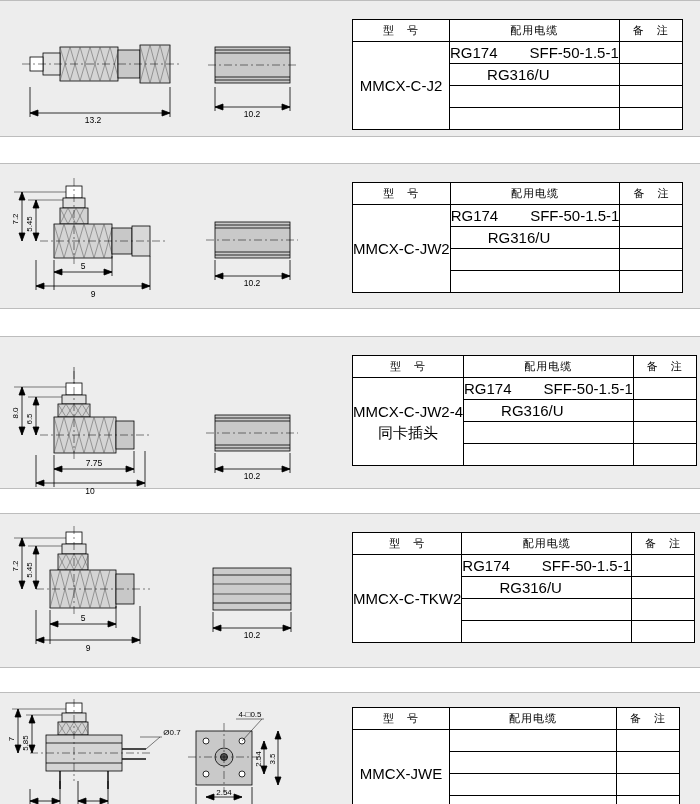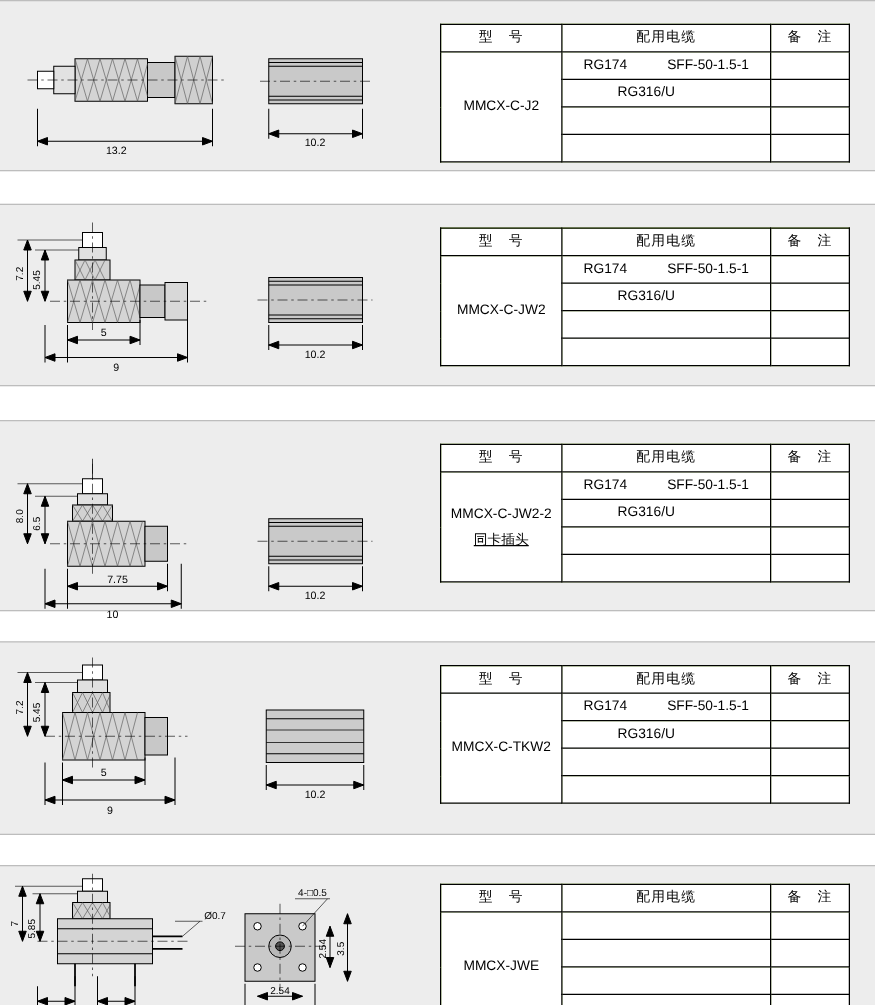--- a/index.html
+++ b/index.html
@@ -29,46 +29,46 @@
     box-sizing: border-box;
   }
   .gap {
     width: 700px;
     background: #ffffff;
   }
   
   .spec-table {
     position: absolute;
     border-collapse: collapse;
-    background: #bef264;
+    background: #be185d;
     font-size: 11px;
   }
   .spec-table td, .spec-table th {
     border: 1px solid #000;
     padding: 0;
     text-align: center;
     vertical-align: middle;
     font-weight: normal;
     background: #ffffff;
     height: 21px;
     line-height: 21px;
-    font-size: 11px;
+    font-size: 15px;
     white-space: nowrap;
   }
   .col-model { width: 96px; }
   .col-cable { width: 166px; }
   .col-remark { width: 62px; margin-left: 17px; }
   .hdr td { font-size: 11px; letter-spacing: 1px; }
   .cable-cell {
     text-align: left;
     padding-left: 5px;
   }
   .cable-cell .sff { padding-left: 32px; }
   .model-cell { line-height: 13px; font-size: 11px; }
-  .model-cell .l2 { display:block;text-decoration:underline; }
+  .model-cell .l2 { display:block; }
 
   
   .draw {
     position: absolute;
   }
   svg { display: block; }
   text {
     font-family: "Liberation Sans", sans-serif;
     fill: #000;
   }
@@ -376,21 +376,21 @@
 
     <table class="spec-table" style="left:352px; top:18px;">
       <tbody>
           <tr class="hdr">
         <td class="col-model">型　号</td>
         <td class="col-cable">配用电缆</td>
         <td class="col-remark">备　注</td>
       </tr>
       <tr>
         <td class="col-model model-cell" rowspan="4">
-          <span>MMCX-C-JW2-2</span>
+          <span>MMCX-C-JW2-4</span>
           <span class="l2">同卡插头</span>
         </td>
         <td class="col-cable cable-cell">
           <span>RG174</span><span class="sff">SFF-50-1.5-1</span>
         </td>
         <td class="col-remark"></td>
       </tr>
       <tr>
         <td class="col-cable cable-cell">
           <span>RG316/U</span><span class="sff"></span>

